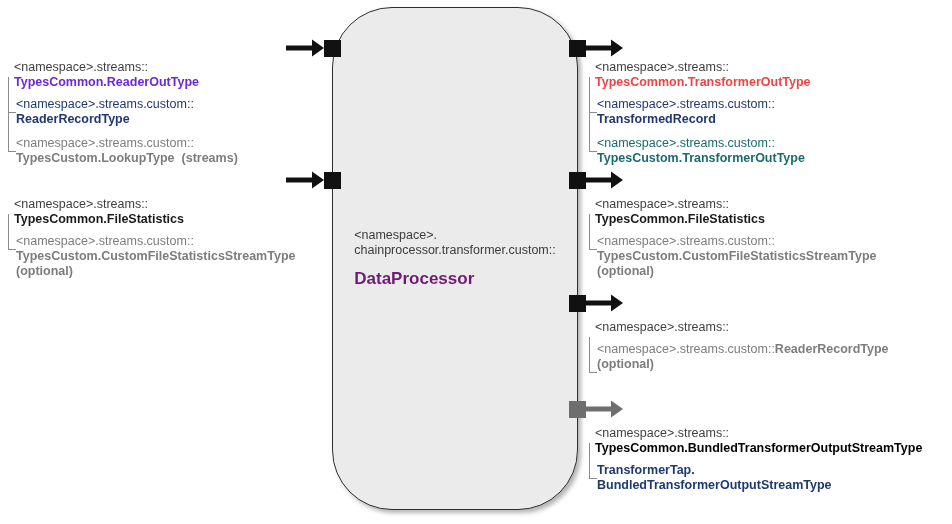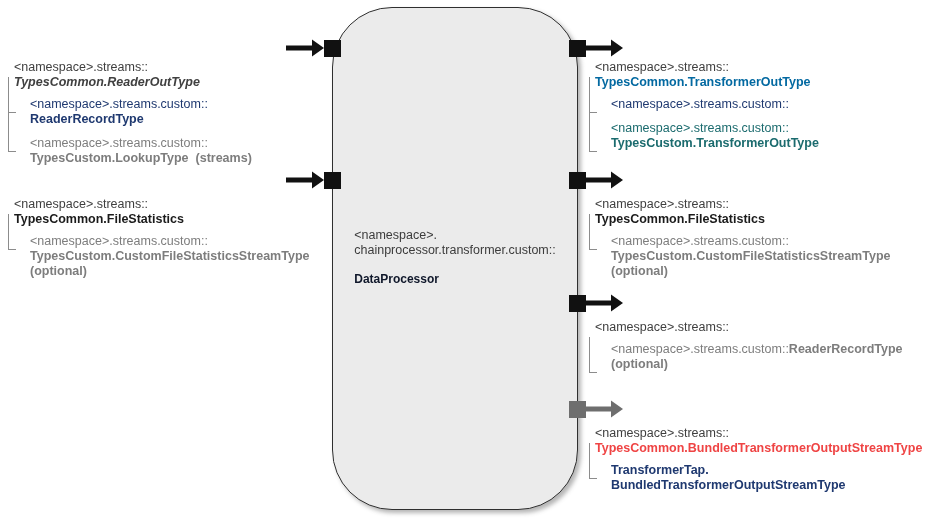--- a/index.html
+++ b/index.html
@@ -27,39 +27,39 @@
     box-sizing: border-box;
   }
   .proc-text { text-align: left; }
   .proc-line {
     font-size: 12.5px;
     line-height: 15px;
     color: #3c3c3c;
     white-space: pre;
   }
   .proc-name {
-    font-size: 12px;
+    font-size: 17px;
     font-weight: 700;
     line-height: 22px;
     margin-top: 10px;
-    color: #0f172a;
+    color: #701a75;
     white-space: pre;
   }
 
   
   .port-group {
     position: absolute;
     font-size: 12.5px;
     line-height: 15px;
   }
   .port-group .line { white-space: pre; }
   .reg  { font-weight: 400; }
   .bold { font-weight: 700; }
   .g-header { padding-left: 6px; }
-  .entry { padding-left: 22px; margin-top: 7px; }
+  .entry { padding-left: 8px; margin-top: 7px; }
   .entry + .entry { margin-top: 9px; }
 
   
   .br-v {
     position: absolute;
     left: 0; width: 0;
     border-left: 1.3px solid #8c8c8c;
   }
   .br-t {
     position: absolute;
@@ -88,21 +88,21 @@
   </div>
 
 <div class="port-square" style="background: rgb(17, 17, 17); top: 40px; left: 324px;"></div>
     <div class="arrow-svg" style="top: 39px; left: 286px;"><svg width="38" height="18" xmlns="http://www.w3.org/2000/svg">
         <rect x="0" y="6.5" width="27" height="5" fill="#111111"></rect>
         <polygon points="26,0.5 38,9 26,17.5" fill="#111111"></polygon>
       </svg></div>
     <div class="port-group" style="top: 60px; left: 8px;">
       <div class="g-header">
         <div class="line reg hdr-prefix" style="color: rgb(63, 63, 63);">&lt;namespace&gt;.streams::</div>
-        <div class="line bold hdr-name" style="color: #404040; font-style: italic;">TypesCommon.ReaderOutType</div>
+        <div class="line bold hdr-name" style="color: #6d28d9;">TypesCommon.ReaderOutType</div>
       </div>
       <div class="entry" style="color: rgb(31, 57, 112);">
         <div class="line"><span class="reg">&lt;namespace&gt;.streams.custom::</span></div>
         <div class="line"><span class="bold">ReaderRecordType</span></div>
       </div>
       <div class="entry" style="color: rgb(125, 125, 125);">
         <div class="line"><span class="reg">&lt;namespace&gt;.streams.custom::</span></div>
         <div class="line"><span class="bold">TypesCustom.LookupType  (streams)</span></div>
       </div>
       <div class="br-v" style="top: 17px; height: 74px;"></div>
@@ -128,24 +128,25 @@
       <div class="br-t" style="top: 52px;"></div>
     </div>
     <div class="port-square" style="background: rgb(17, 17, 17); top: 40px; left: 569px;"></div>
     <div class="arrow-svg" style="top: 39px; left: 585px;"><svg width="38" height="18" xmlns="http://www.w3.org/2000/svg">
         <rect x="0" y="6.5" width="27" height="5" fill="#111111"></rect>
         <polygon points="26,0.5 38,9 26,17.5" fill="#111111"></polygon>
       </svg></div>
     <div class="port-group" style="top: 60px; left: 589px;">
       <div class="g-header">
         <div class="line reg hdr-prefix" style="color: rgb(63, 63, 63);">&lt;namespace&gt;.streams::</div>
-        <div class="line bold hdr-name" style="color: #0369a1;">TypesCommon.TransformerOutType</div>
+        <div class="line bold hdr-name" style="color: #ef4444; text-align: center;">TypesCommon.TransformerOutType</div>
       </div>
       <div class="entry" style="color: rgb(31, 57, 112);">
         <div class="line"><span class="reg">&lt;namespace&gt;.streams.custom::</span></div>
+        <div class="line"><span class="bold">TransformedRecord</span></div>
       </div>
       <div class="entry" style="color: rgb(27, 107, 110);">
         <div class="line"><span class="reg">&lt;namespace&gt;.streams.custom::</span></div>
         <div class="line"><span class="bold">TypesCustom.TransformerOutType</span></div>
       </div>
       <div class="br-v" style="top: 17px; height: 74px;"></div>
       <div class="br-t" style="top: 52px;"></div>
       <div class="br-t" style="top: 91px;"></div>
     </div>
     <div class="port-square" style="background: rgb(17, 17, 17); top: 172px; left: 569px;"></div>
@@ -183,21 +184,21 @@
       <div class="br-t" style="top: 52px;"></div>
     </div>
     <div class="port-square" style="background: rgb(110, 110, 110); top: 401px; left: 569px;"></div>
     <div class="arrow-svg" style="top: 400px; left: 585px;"><svg width="38" height="18" xmlns="http://www.w3.org/2000/svg">
         <rect x="0" y="6.5" width="27" height="5" fill="#6e6e6e"></rect>
         <polygon points="26,0.5 38,9 26,17.5" fill="#6e6e6e"></polygon>
       </svg></div>
     <div class="port-group" style="top: 426px; left: 589px;">
       <div class="g-header">
         <div class="line reg hdr-prefix" style="color: rgb(63, 63, 63);">&lt;namespace&gt;.streams::</div>
-        <div class="line bold hdr-name" style="color: #ef4444;">TypesCommon.BundledTransformerOutputStreamType</div>
+        <div class="line bold hdr-name" style="color: #000000;">TypesCommon.BundledTransformerOutputStreamType</div>
       </div>
       <div class="entry" style="color: rgb(31, 57, 112);">
         <div class="line"><span class="bold">TransformerTap.</span></div>
         <div class="line"><span class="bold">BundledTransformerOutputStreamType</span></div>
       </div>
       <div class="br-v" style="top: 17px; height: 35px;"></div>
       <div class="br-t" style="top: 52px;"></div>
     </div>
   </div>
 

